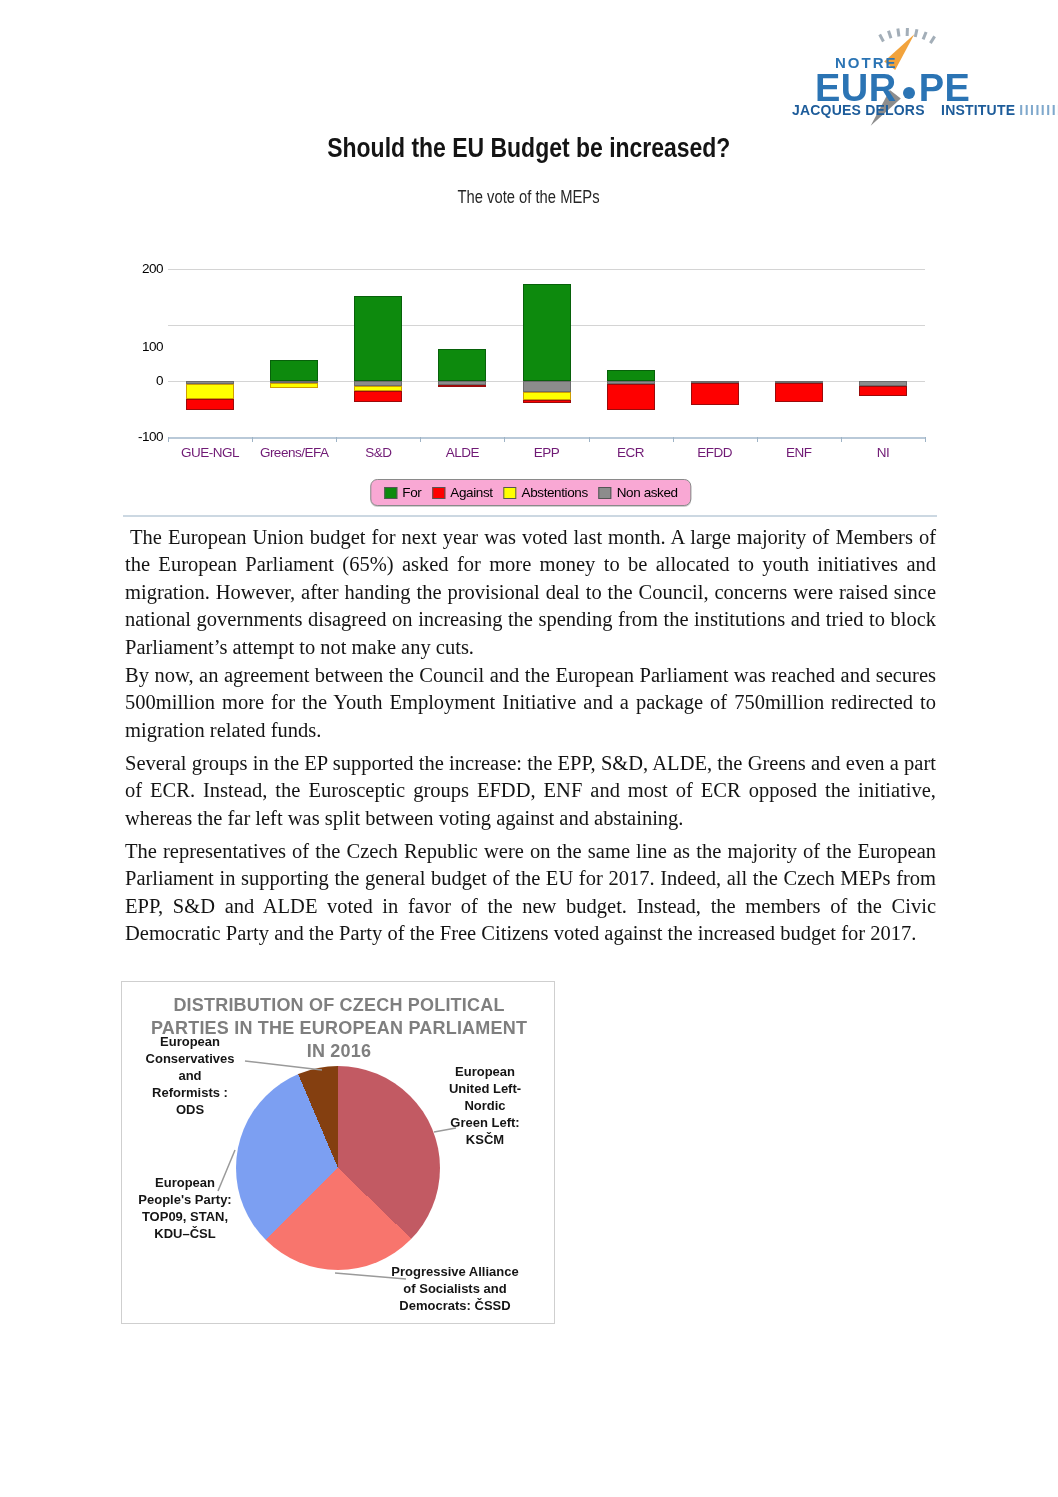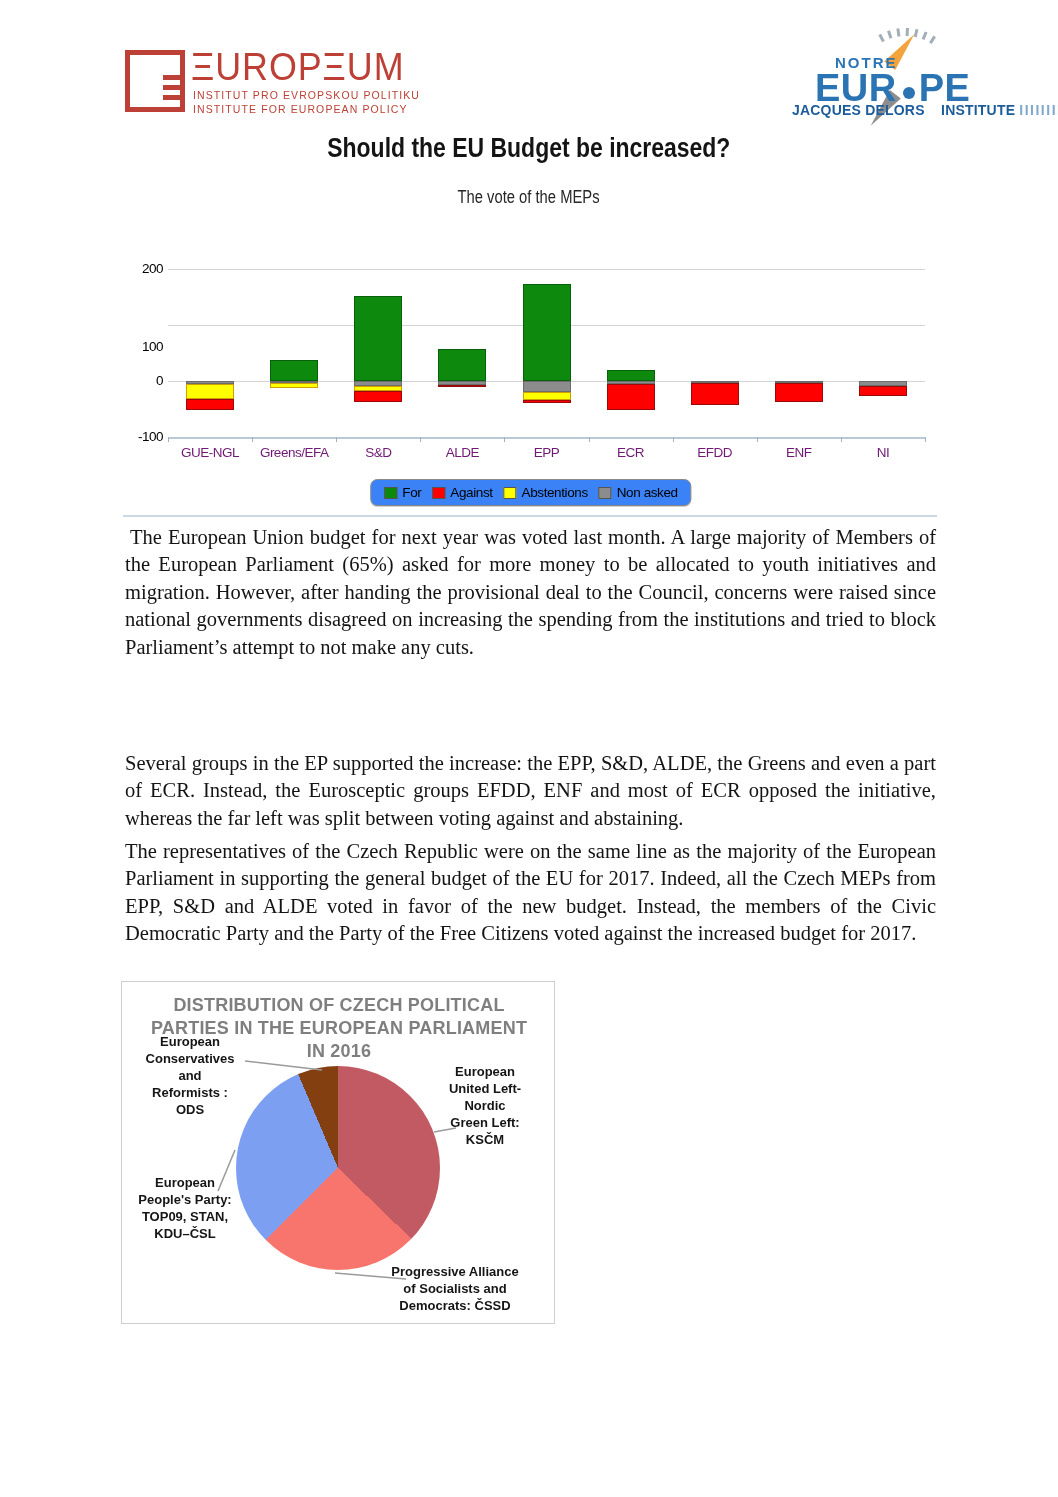--- a/index.html
+++ b/index.html
@@ -55,21 +55,21 @@
   .ytick { position:absolute; left:0; width:38px; text-align:right;
            font-family:"Liberation Sans", sans-serif; font-size:13.5px; letter-spacing:-0.5px; color:#000; }
   .xlabel { position:absolute; width:84px; text-align:center;
            font-family:"Liberation Sans", sans-serif; font-size:13.5px; letter-spacing:-0.5px; color:#701a75; }
   .bar-seg { position:absolute; }
   .seg-For { border:1px solid #07610a; }
   .seg-Against { border:1px solid #9b0a0a; }
   .seg-Abstentions { border:1px solid #cf9f00; }
   .seg-Non-voters { border:1px solid #6c6c6c; }
   .legend { position:absolute; left:50%; transform:translateX(-50%); top:239px;
-            display:inline-flex; align-items:center; gap:11px; background:#3b82f6;
+            display:inline-flex; align-items:center; gap:11px; background:#f9a8d4;
             border:1.5px solid #8a8a8a; border-radius:7px; padding:5px 13px;
             box-shadow:0 1px 0 #cfcfcf; white-space:nowrap; }
   .legend-item { display:inline-flex; align-items:center; gap:5px;
             font-family:"Liberation Sans", sans-serif; font-size:13.5px; letter-spacing:-0.4px; color:#000; }
   .legend-swatch { width:13px; height:12px; display:inline-block; border:1px solid #555; }
 
   .separator { position:absolute; left:123px; top:515px; width:814px; height:2px; background:#ccd8e2; }
 
   
   .para { position:absolute; left:125px; width:811px; font-size:20.5px; line-height:27.4px;
@@ -94,32 +94,20 @@
   .co-kscm { left:298px; top:81px;  width:130px; }
   .co-epp  { left:2px;   top:192px; width:122px; }
   .co-cssd { left:238px; top:281px; width:190px; }
   .leaders { position:absolute; left:0; top:0; width:434px; height:343px; pointer-events:none; }
 </style>
 </head>
 <body>
 
 <div class="page">
 
-  <div class="eu-logo">
-    <div class="eu-box">
-      <div class="eu-bars">
-          <div></div>
-          <div></div>
-          <div></div>
-        </div>
-    </div>
-    <div class="eu-word">ΞUROPΞUM</div>
-    <div class="eu-sub eu-sub1">INSTITUT PRO EVROPSKOU POLITIKU</div>
-    <div class="eu-sub eu-sub2">INSTITUTE FOR EUROPEAN POLICY</div>
-  </div>
 
   <div class="ne-logo">
     <div class="ne-tick" style="transform:rotate(-28deg)"></div>
     <div class="ne-tick" style="transform:rotate(-18deg)"></div>
     <div class="ne-tick" style="transform:rotate(-8deg)"></div>
     <div class="ne-tick" style="transform:rotate(2deg)"></div>
     <div class="ne-tick" style="transform:rotate(12deg)"></div>
     <div class="ne-tick" style="transform:rotate(22deg)"></div>
     <div class="ne-tick" style="transform:rotate(32deg)"></div>
     <div class="ne-needle-up"></div>
@@ -201,20 +189,21 @@
         </div>
         <div class="legend-item">
           <div class="legend-swatch" style="background: rgb(140, 140, 140);"></div>
           <span>Non asked</span>
         </div>
       </div>
     </div>
   <div class="separator"></div>
 
   <p class="para p1">The European Union budget for next year was voted last month. A large majority of Members of the European Parliament (65%) asked for more money to be allocated to youth initiatives and migration. However, after handing the provisional deal to the Council, concerns were raised since national governments disagreed on increasing the spending from the institutions and tried to block Parliament’s attempt to not make any cuts.</p>
+  <p class="para p2">By now, an agreement between the Council and the European Parliament was reached and secures 500million more for the Youth Employment Initiative and a package of 750million redirected to migration related funds.</p>
   <p class="para p3">Several groups in the EP supported the increase: the EPP, S&amp;D, ALDE, the Greens and even a part of ECR. Instead, the Eurosceptic groups EFDD, ENF and most of ECR opposed the initiative, whereas the far left was split between voting against and abstaining.</p>
   <p class="para p4">The representatives of the Czech Republic were on the same line as the majority of the European Parliament in supporting the general budget of the EU for 2017. Indeed, all the Czech MEPs from EPP, S&amp;D and ALDE voted in favor of the new budget. Instead, the members of the Civic Democratic Party and the Party of the Free Citizens voted against the increased budget for 2017.</p>
 
   <div class="piebox">
     <div class="pie-title">DISTRIBUTION OF CZECH POLITICAL PARTIES IN THE EUROPEAN PARLIAMENT IN 2016</div>
     <div class="pie" id="pie" style="background: conic-gradient(rgb(194, 90, 99) 0deg, rgb(194, 90, 99) 134deg, rgb(248, 117, 109) 134deg, rgb(248, 117, 109) 225deg, rgb(124, 159, 242) 225deg, rgb(124, 159, 242) 337deg, rgb(132, 63, 16) 337deg, rgb(132, 63, 16) 360deg);"></div>
     <svg class="leaders" viewBox="0 0 434 343">
       <polyline points="123,79 200,88" fill="none" stroke="#9a9a9a" stroke-width="1.5"></polyline>
       <polyline points="312,150 334,146" fill="none" stroke="#9a9a9a" stroke-width="1.5"></polyline>
       <polyline points="96,209 113,168" fill="none" stroke="#9a9a9a" stroke-width="1.5"></polyline>

